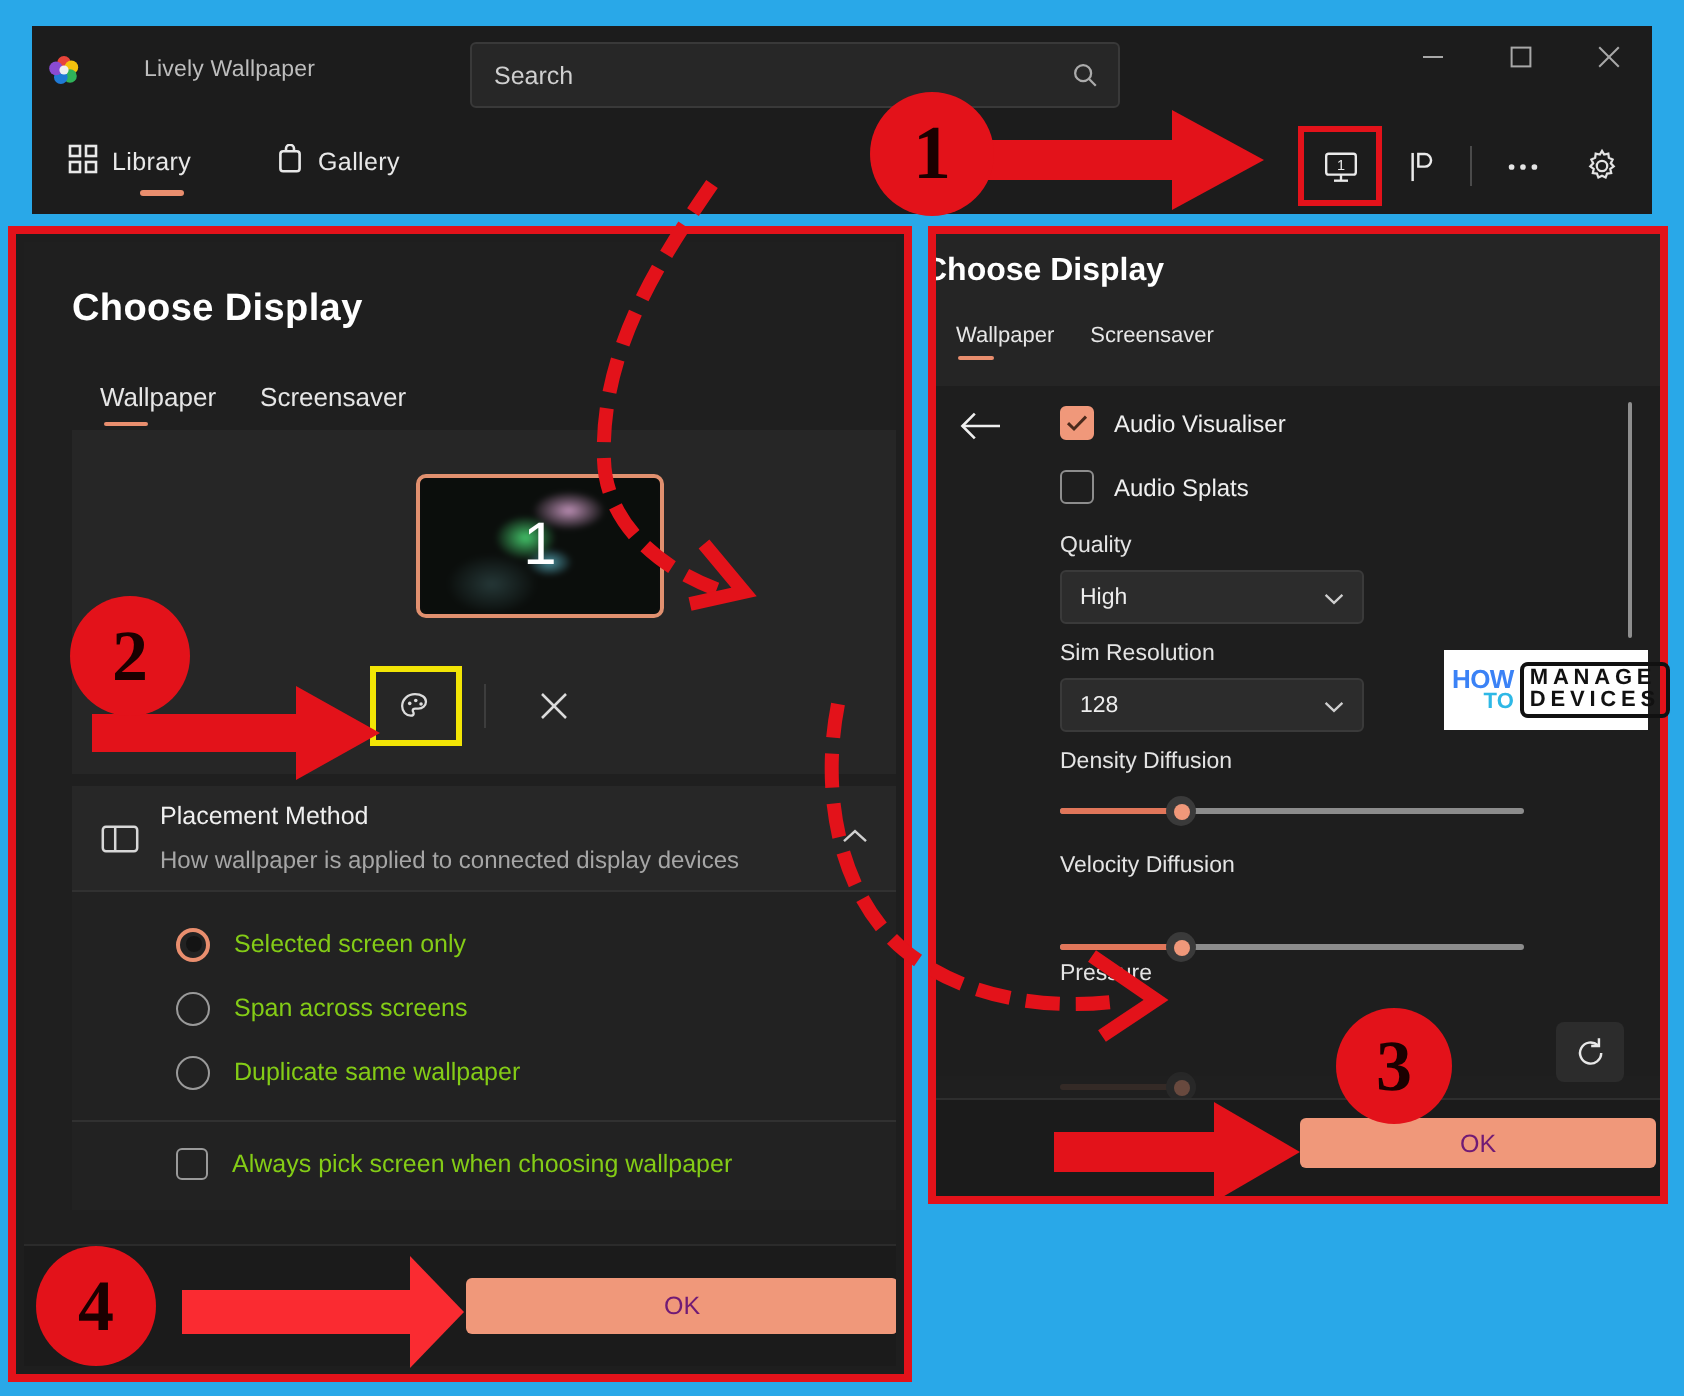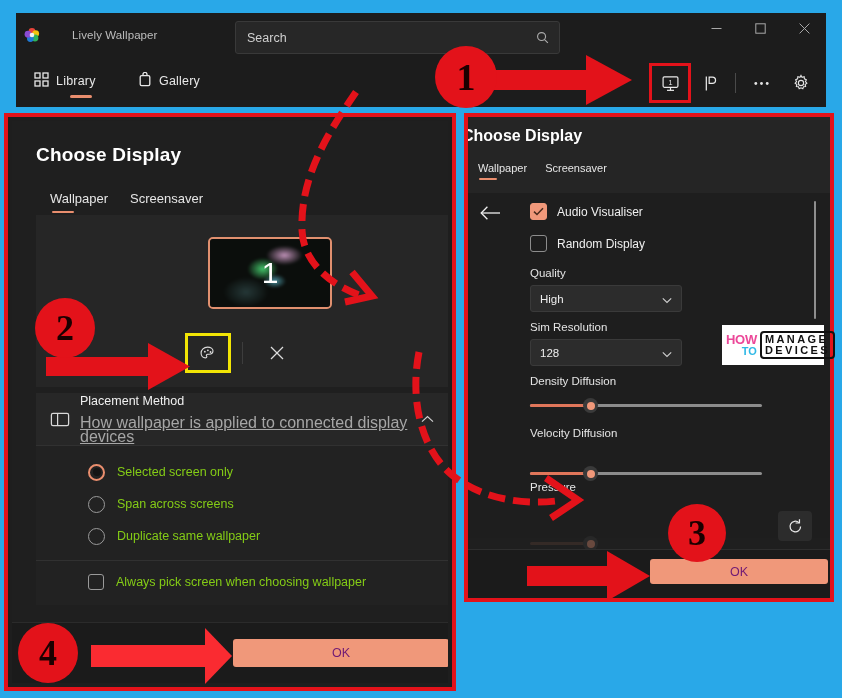--- a/index.html
+++ b/index.html
@@ -101,21 +101,21 @@
   .sa-sep{width:1px;height:22px;background:#3d3d3d;margin:0 16px;}
 
   .expander{
     position:absolute;left:24px;top:272px;width:412px;
     background:#272727;
   }
   .exp-head{display:flex;align-items:center;height:52px;padding:0 14px;}
   .exp-ico{width:26px;color:#d8d8d8;display:flex;align-items:center;}
   .exp-texts{flex:1;margin-left:4px;}
   .exp-t1{color:#f0f0f0;font-size:12.5px;line-height:15px;}
-  .exp-t2{color:#a6a6a6;font-size:16px;line-height:14px;margin-top:7px;text-decoration:underline;}
+  .exp-t2{color:#a6a6a6;font-size:12px;line-height:14px;margin-top:7px;}
   .exp-chev{color:#d0d0d0;}
   .exp-body{background:#222222;border-top:1px solid #313131;padding:10px 0 6px 0;}
   .radio-row{display:flex;align-items:center;height:32px;padding-left:52px;gap:12px;}
   .radio{
     width:17px;height:17px;border-radius:50%;border:1.6px solid #9a9a9a;
     box-sizing:border-box;display:flex;align-items:center;justify-content:center;flex:none;
   }
   .radio.on{border-color:#e98e6e;border-width:2px;}
   .radio.on::after{content:"";width:8px;height:8px;border-radius:50%;background:#141414;}
   .radio-lb{color:#84cc16;font-size:12.5px;}
@@ -171,21 +171,21 @@
     display:flex;align-items:center;justify-content:center;color:#e8e8e8;
   }
   .rd-okbar{
     position:absolute;left:0;right:0;bottom:0;height:48px;background:#1b1b1b;border-top:1px solid #2e2e2e;
   }
   .watermark{
     position:absolute;left:722px;top:325px;width:102px;height:40px;background:#ffffff;
     display:flex;align-items:center;gap:3px;padding:0 4px;box-sizing:border-box;
   }
   .wm-how{display:flex;flex-direction:column;align-items:flex-end;line-height:.95;}
-  .wm-how span:first-child{color:#ec4899;font-size:13px;font-weight:bold;letter-spacing:-.3px;}
+  .wm-how span:first-child{color:#3b82f6;font-size:13px;font-weight:bold;letter-spacing:-.3px;}
   .wm-how span:last-child{color:#2eb8e6;font-size:11px;font-weight:bold;}
   .wm-box{border:2px solid #111;border-radius:4px;padding:1px 3px;line-height:1.02;}
   .wm-box div{color:#111;font-size:11px;font-weight:bold;letter-spacing:2.4px;}
   .badge{
     position:absolute;border-radius:50%;background:#e3121a;color:#1b0000;
     display:flex;align-items:center;justify-content:center;
     font-family:"Liberation Serif",serif;font-weight:bold;
   }
   svg.overlay{position:absolute;left:0;top:0;width:842px;height:698px;}
 </style>
@@ -400,21 +400,21 @@
           <span class="r-cbox on">
             <svg width="11" height="9" viewBox="0 0 11 9" fill="none" stroke="#4a2a1c" stroke-width="1.5">
                 <polyline points="1,4.6 4,7.5 10,1.3"></polyline>
               </svg>
           </span>
           <span class="r-lb">Audio Visualiser</span>
         </div>
 
         <div class="rd-field r-check" style="top:42px;">
           <span class="r-cbox"></span>
-          <span class="r-lb">Random Display</span>
+          <span class="r-lb">Audio Splats</span>
         </div>
 
         <div class="rd-field lbl" style="top:74px;">Quality</div>
         <div class="rd-field combo" style="top:92px;">
           <span class="cv">High</span>
           <span>
             <svg width="10" height="7" viewBox="0 0 10 7" fill="none" stroke="#cfcfcf" stroke-width="1.15">
                 <polyline points="0.8,1.4 5,5.4 9.2,1.4"></polyline>
               </svg>
           </span>

